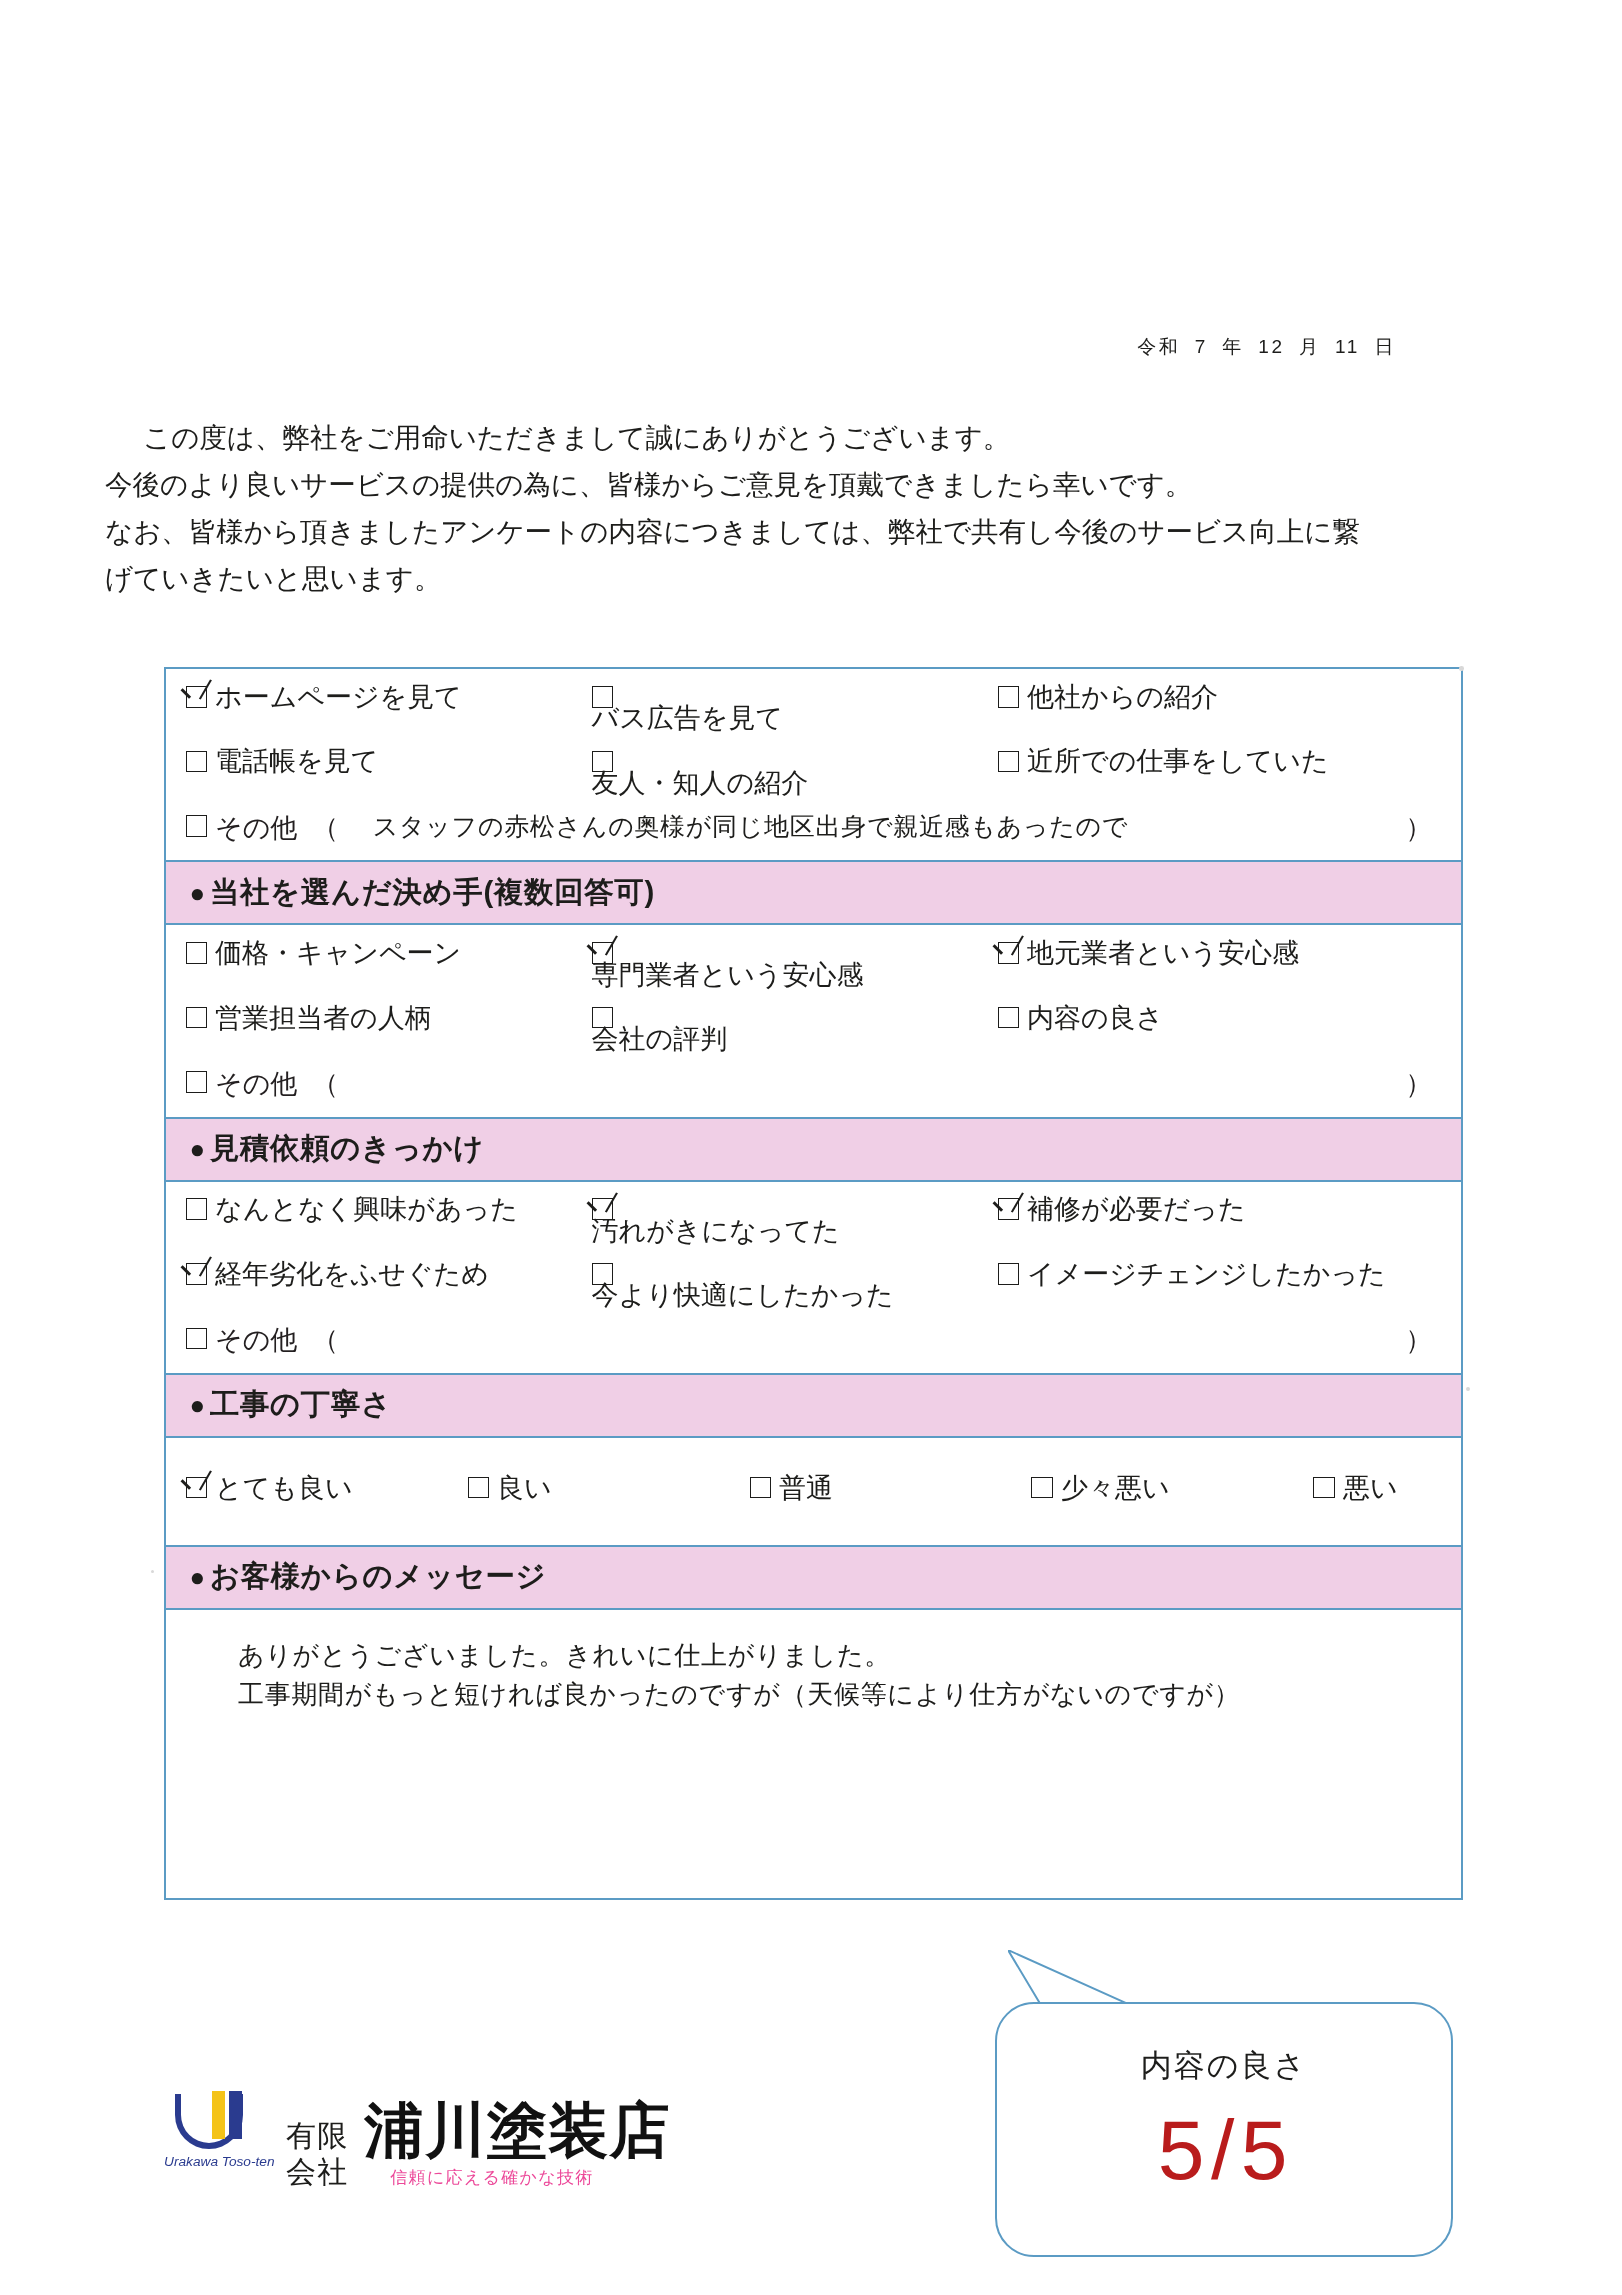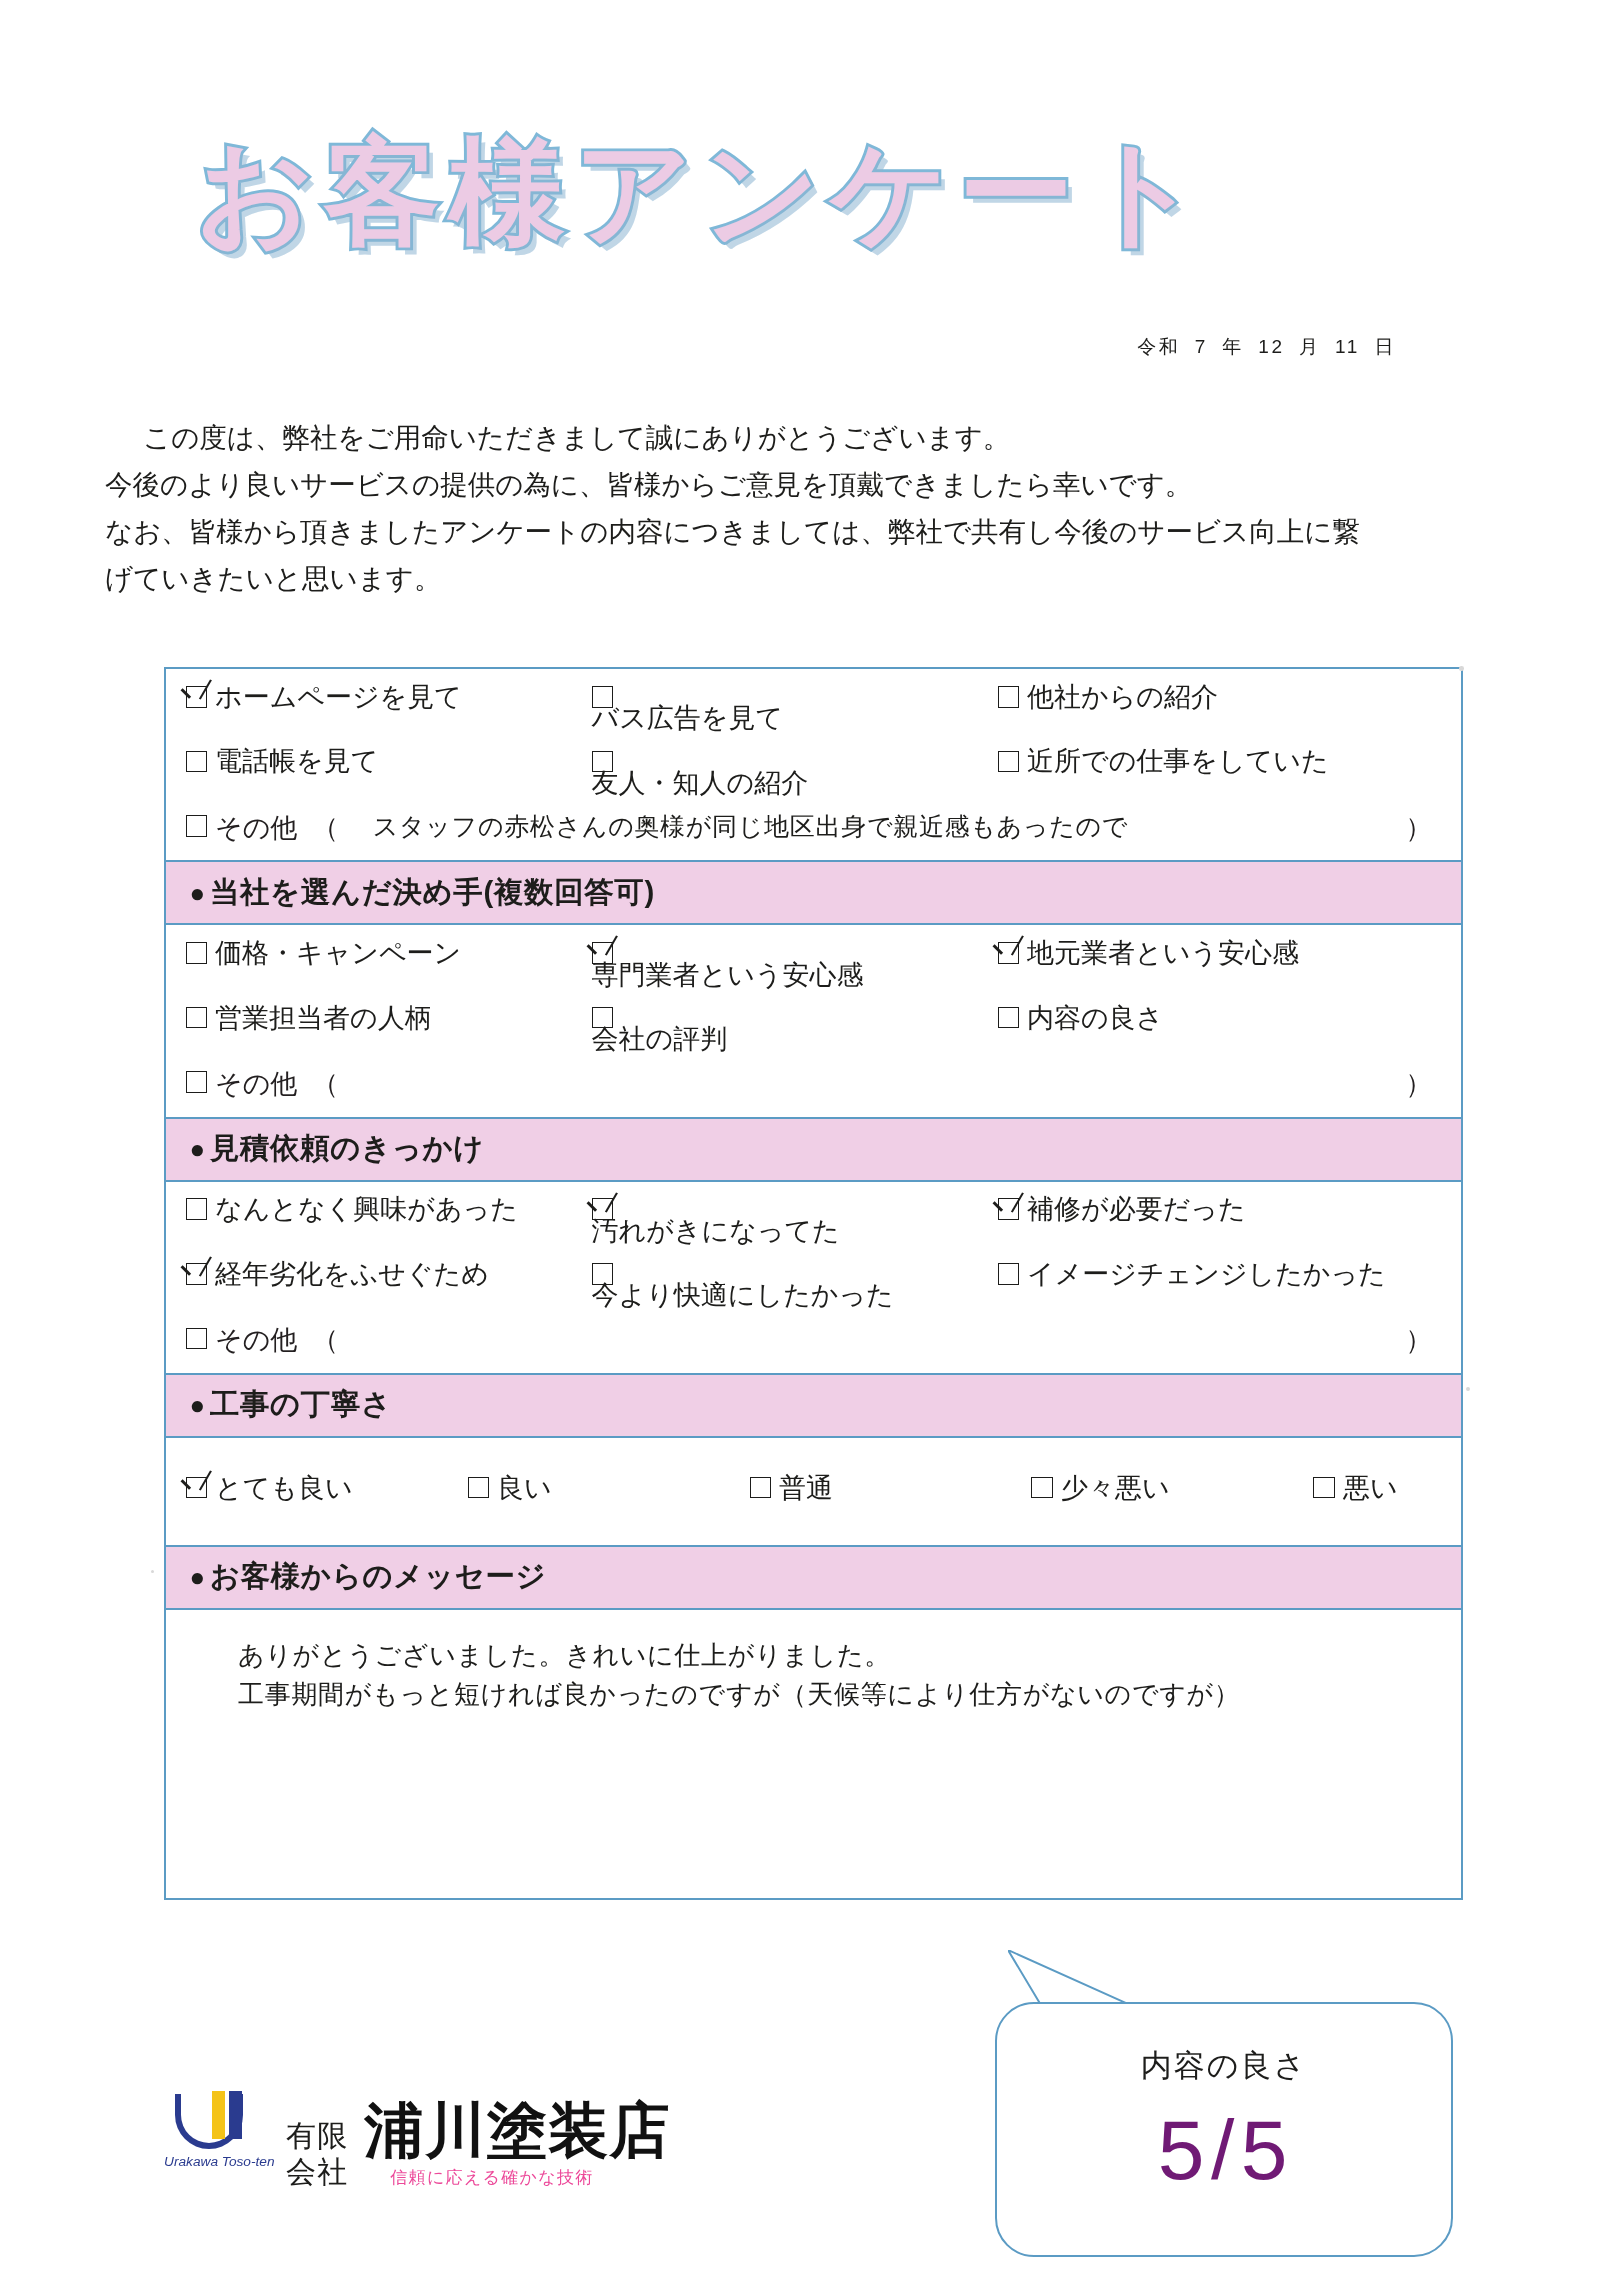--- a/index.html
+++ b/index.html
@@ -192,21 +192,21 @@
     text-align:center;
     font-size:31px;
     color:#1d1d1b;
     letter-spacing:2px;
   }
   .bubble-score {
     position:absolute;
     left:0; right:0; top:98px;
     text-align:center;
     font-size:84px;
-    color:#701a75;
+    color:#b91c1c;
     letter-spacing:2.6px;
     font-family:"Liberation Sans", sans-serif;
   }
   .bubble-score .slash { padding:0 3.9px; }
 
   
   .footer {
     position:absolute;
     left:164px; top:2091px;
     display:flex;
@@ -267,21 +267,20 @@
   }
 
   
   .speck { position:absolute; background:#d8d8d8; border-radius:50%; }
 </style>
 </head>
 <body>
 
 <div class="page">
 
-  <div class="title">お客様アンケート</div>
 
   <div class="date-line">
     <span>令和</span>
     <span class="num">7</span>
     <span>年</span>
     <span class="num">12</span>
     <span>月</span>
     <span class="num">11</span>
     <span>日</span>
   </div>

